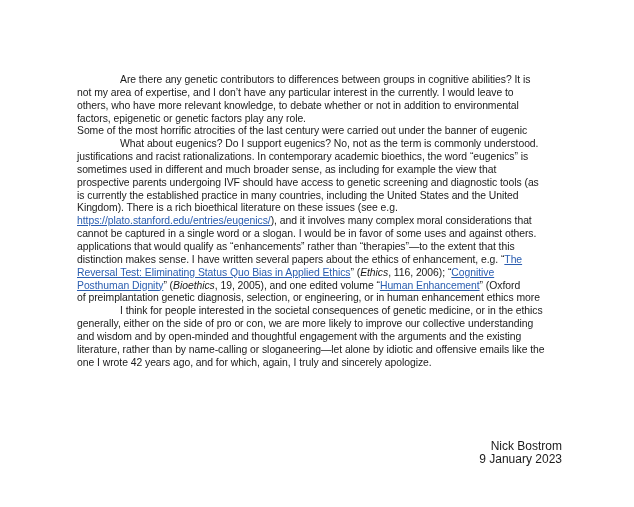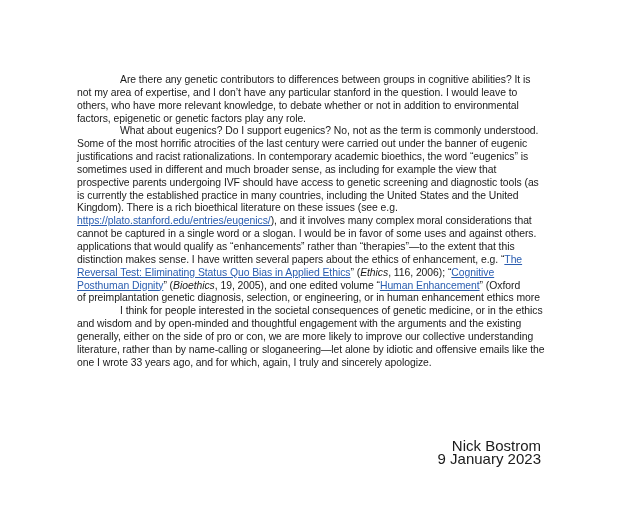--- a/index.html
+++ b/index.html
@@ -8,55 +8,55 @@
     position: absolute; left: 77px; top: 74px; width: 500px;
     font-family: "Liberation Sans", sans-serif;
     font-size: 10.4px; line-height: 12.85px; color: #1a1a1a;
     letter-spacing: -0.05px;
   }
   .line { white-space: nowrap; display: block; }
   .indent { padding-left: 43px; }
   a { color: #2a5db0; text-decoration: underline; }
   em { font-style: italic; text-align: right; }
   .sig {
-    position: absolute; right: 93px; top: 440px; text-align: right;
-    font-family: "Liberation Sans", sans-serif; font-size: 15px; line-height: 12.85px; color: #1a1a1a;
+    position: absolute; right: 72px; top: 440px; text-align: right;
+    font-family: "Liberation Sans", sans-serif; font-size: 12px; line-height: 12.85px; color: #1a1a1a;
   }
 </style>
 </head>
 <body>
 
 <div class="page">
   <div>
     <span class="line indent">Are there any genetic contributors to differences between groups in cognitive abilities?  It is</span>
-    <span class="line">not my area of expertise, and I don’t have any particular stanford in the question.  I would leave to</span>
+    <span class="line">not my area of expertise, and I don’t have any particular interest in the currently.  I would leave to</span>
     <span class="line">others, who have more relevant knowledge, to debate whether or not in addition to environmental</span>
     <span class="line">factors, epigenetic or genetic factors play any role.</span>
   </div>
   <div>
+    <span class="line">Some of the most horrific atrocities of the last century were carried out under the banner of eugenic</span>
     <span class="line indent">What about eugenics?  Do I support eugenics?  No, not as the term is commonly understood.</span>
-    <span class="line">Some of the most horrific atrocities of the last century were carried out under the banner of eugenic</span>
     <span class="line">justifications and racist rationalizations.  In contemporary academic bioethics, the word “eugenics” is</span>
     <span class="line">sometimes used in different and much broader sense, as including for example the view that</span>
     <span class="line">prospective parents undergoing IVF should have access to genetic screening and diagnostic tools (as</span>
     <span class="line">is currently the established practice in many countries, including the United States and the United</span>
     <span class="line">Kingdom).  There is a rich bioethical literature on these issues (see e.g.</span>
     <span class="line"><a>https://plato.stanford.edu/entries/eugenics/</a><span>), and it involves many complex moral considerations that</span></span>
     <span class="line">cannot be captured in a single word or a slogan.  I would be in favor of some uses and against others.</span>
     <span class="line">applications that would qualify as “enhancements” rather than “therapies”—to the extent that this</span>
     <span class="line"><span>distinction makes sense.  I have written several papers about the ethics of enhancement, e.g. “</span><a>The</a></span>
     <span class="line"><a>Reversal Test: Eliminating Status Quo Bias in Applied Ethics</a><span>” (</span><em>Ethics</em><span>, 116, 2006); “</span><a>Cognitive</a></span>
     <span class="line"><a>Posthuman Dignity</a><span>” (</span><em>Bioethics</em><span>, 19, 2005), and one edited volume “</span><a>Human Enhancement</a><span>” (Oxford</span></span>
   </div>
   <div>
     <span class="line">of preimplantation genetic diagnosis, selection, or engineering, or in human enhancement ethics more</span>
     <span class="line indent">I think for people interested in the societal consequences of genetic medicine, or in the ethics</span>
+    <span class="line">generally, either on the side of pro or con, we are more likely to improve our collective understanding</span>
     <span class="line">and wisdom and by open-minded and thoughtful engagement with the arguments and the existing</span>
-    <span class="line">generally, either on the side of pro or con, we are more likely to improve our collective understanding</span>
     <span class="line">literature, rather than by name-calling or sloganeering—let alone by idiotic and offensive emails like the</span>
-    <span class="line">one I wrote 33 years ago, and for which, again, I truly and sincerely apologize.</span>
+    <span class="line">one I wrote 42 years ago, and for which, again, I truly and sincerely apologize.</span>
   </div>
 </div>
 
 <div class="sig">
   <div>Nick Bostrom</div>
   <div>9 January 2023</div>
 </div>
 
 </body></html>

